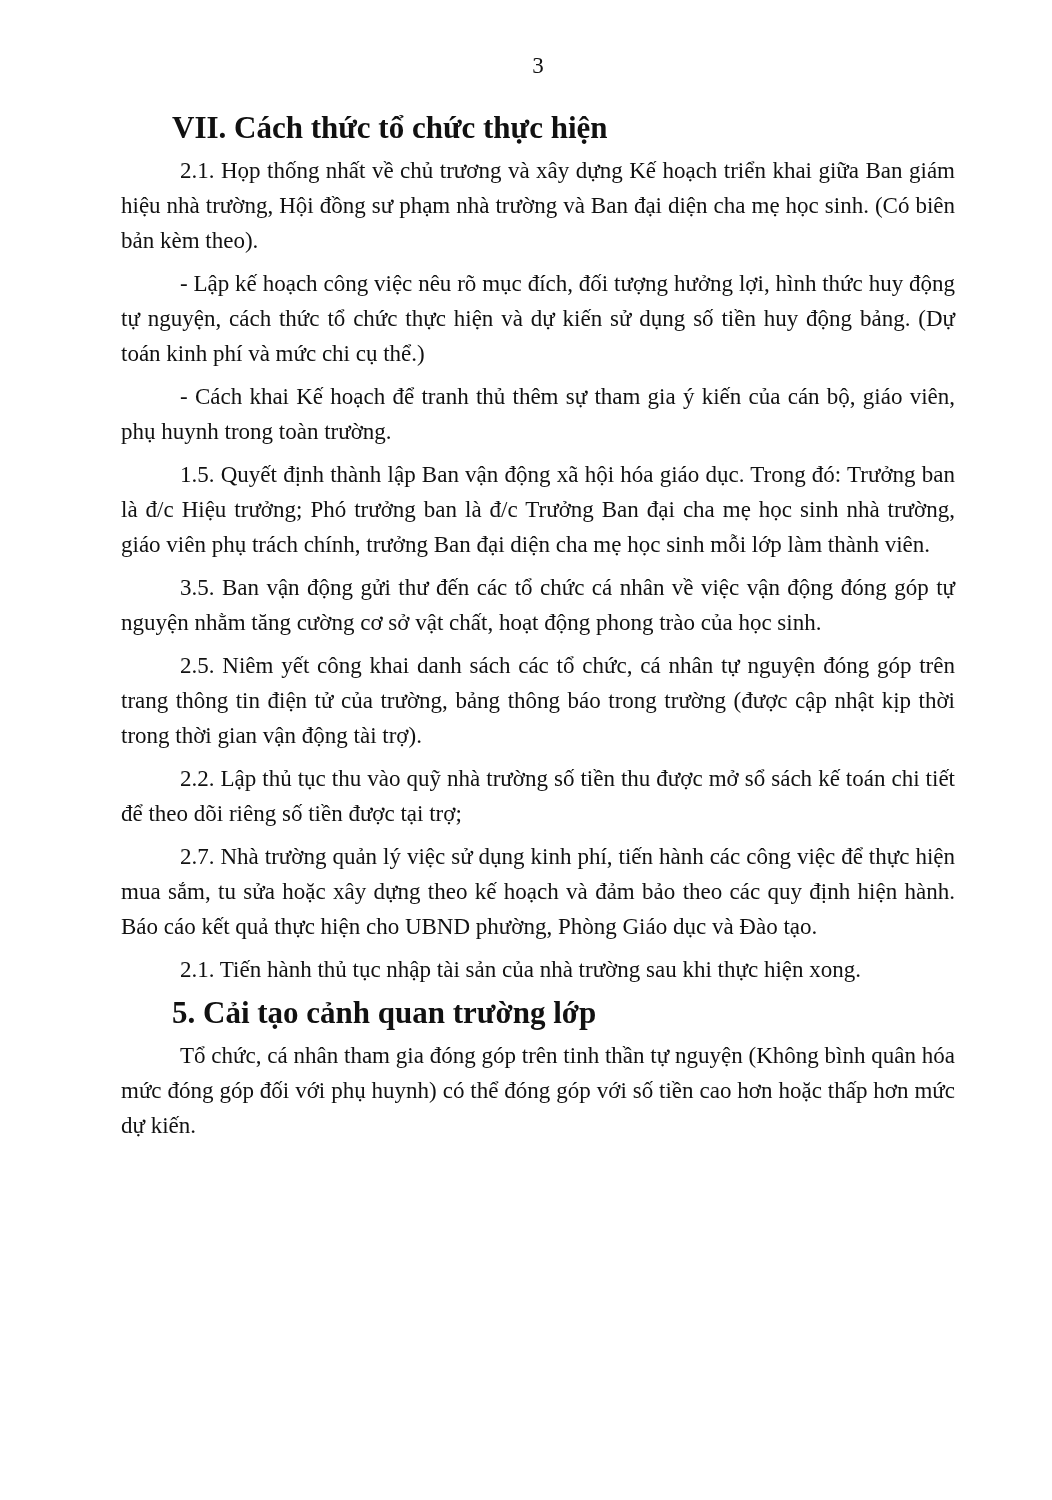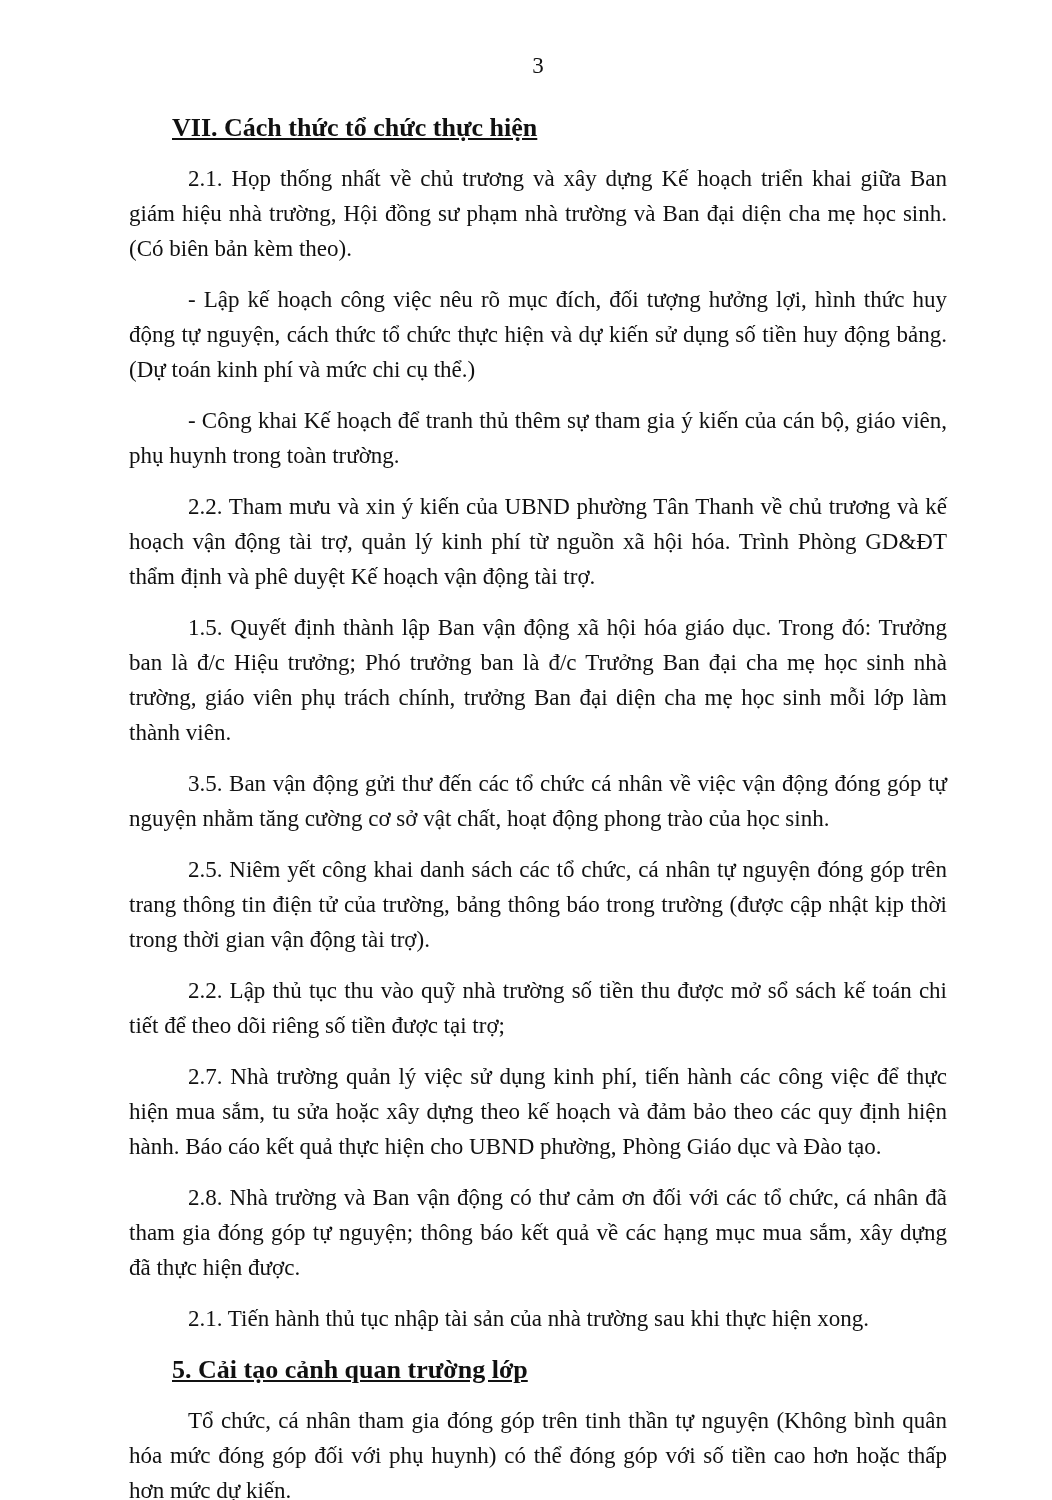--- a/index.html
+++ b/index.html
@@ -19,49 +19,46 @@
     line-height: 35px;
     padding: 48px 89px 0 113px;
     overflow: hidden;
   }
   .page-number {
     text-align: center;
     margin: 0 0 27px 0;
   }
   .heading {
     font-weight: bold;
-    font-size: 26px;
+    font-size: 31px;
     line-height: 35px;
     margin: 0;
     padding-left: 59px;
     text-align: left;
-    text-decoration: underline;
   }
   .para {
-    margin: 16px;
+    margin: 8px;
     text-align: justify;
     text-indent: 59px;
   }
 </style>
 </head>
 <body>
 
 <div class="page">
   <div class="page-number">3</div>
 
   <h3 class="heading">VII. Cách thức tổ chức thực hiện</h3>
 
   <p class="para">2.1. Họp thống nhất về chủ trương và xây dựng Kế hoạch triển khai giữa Ban giám hiệu nhà trường, Hội đồng sư phạm nhà trường và Ban đại diện cha mẹ học sinh. (Có biên bản kèm theo).</p>
   <p class="para">- Lập kế hoạch công việc nêu rõ mục đích, đối tượng hưởng lợi, hình thức huy động tự nguyện, cách thức tổ chức thực hiện và dự kiến sử dụng số tiền huy động bảng. (Dự toán kinh phí và mức chi cụ thể.)</p>
-  <p class="para">- Công khai Kế hoạch để tranh thủ thêm sự tham gia ý kiến của cán bộ, giáo viên, phụ huynh trong toàn trường.</p>
-  <p class="para">2.2. Tham mưu và xin ý kiến của UBND phường Tân Thanh về chủ trương và kế hoạch vận động tài trợ, quản lý kinh phí từ nguồn xã hội hóa. Trình Phòng GD&amp;ĐT thẩm định và phê duyệt Kế hoạch vận động tài trợ.</p>
+  <p class="para">- Cách khai Kế hoạch để tranh thủ thêm sự tham gia ý kiến của cán bộ, giáo viên, phụ huynh trong toàn trường.</p>
   <p class="para">1.5. Quyết định thành lập Ban vận động xã hội hóa giáo dục. Trong đó: Trưởng ban là đ/c Hiệu trưởng; Phó trưởng ban là đ/c Trưởng Ban đại cha mẹ học sinh nhà trường,  giáo viên phụ trách chính, trưởng Ban đại diện cha mẹ học sinh mỗi lớp làm thành viên.</p>
   <p class="para">3.5. Ban vận động gửi thư đến các tổ chức cá nhân về việc vận động đóng góp tự nguyện nhằm tăng cường cơ sở vật chất, hoạt động phong trào của học sinh.</p>
   <p class="para">2.5. Niêm yết công khai danh sách các tổ chức, cá nhân tự nguyện đóng góp trên trang thông tin điện tử của trường, bảng thông báo trong trường (được cập nhật kịp thời trong thời gian vận động tài trợ).</p>
   <p class="para">2.2. Lập thủ tục thu vào quỹ nhà trường số tiền thu được mở sổ sách kế toán chi tiết để theo dõi riêng số tiền được tại trợ;</p>
   <p class="para">2.7. Nhà trường quản lý việc sử dụng kinh phí, tiến hành các công việc để thực hiện mua sắm, tu sửa hoặc xây dựng theo kế hoạch và đảm bảo theo các quy định hiện hành. Báo cáo kết quả thực hiện cho UBND phường, Phòng Giáo dục và Đào tạo.</p>
-  <p class="para">2.8. Nhà trường và Ban vận động có thư cảm ơn đối với các tổ chức, cá nhân đã tham gia đóng góp tự nguyện; thông báo kết quả về các hạng mục mua sắm, xây dựng đã thực hiện được.</p>
   <p class="para">2.1. Tiến hành thủ tục nhập tài sản của nhà trường sau khi thực hiện xong.</p>
 
   <h3 class="heading">5. Cải tạo cảnh quan trường lớp</h3>
 
   <p class="para">Tổ chức, cá nhân tham gia đóng góp trên tinh thần tự nguyện (Không bình quân hóa mức đóng góp đối với phụ huynh) có thể đóng góp với số tiền cao hơn hoặc thấp hơn mức dự kiến.</p>
 </div>
 
 </body></html>

